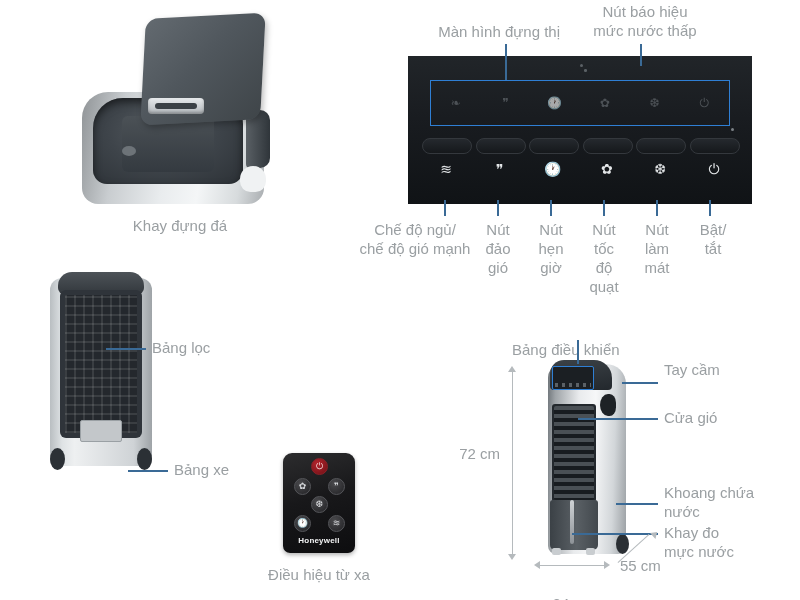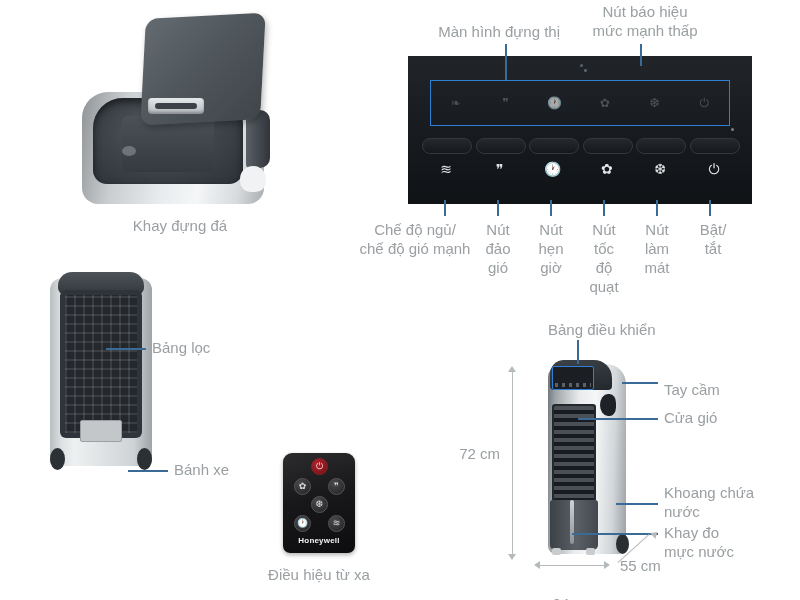--- a/index.html
+++ b/index.html
@@ -263,21 +263,21 @@
   <div class="side-grille"></div>
   <div class="side-label"></div>
   <div class="side-wheel l"></div>
   <div class="side-wheel r"></div>
 </div>
 
 <div class="lead lead-h" style="left:106px;top:348px;width:40px;"></div>
 <div class="abs cap" style="left:152px;top:338px;width:130px;">Bảng lọc</div>
 
 <div class="lead lead-h" style="left:128px;top:470px;width:40px;"></div>
-<div class="abs cap" style="left:174px;top:460px;width:130px;">Bánh xe</div>
+<div class="abs cap" style="left:174px;top:460px;width:130px;">Bảng xe</div>
 
 <div class="abs remote-wrap">
   <div class="remote-body">
     <div class="rbtn pw">⏻</div>
     <div class="rbtn fan">✿</div>
     <div class="rbtn swing">❞</div>
     <div class="rbtn cool">❆</div>
     <div class="rbtn timer">🕐</div>
     <div class="rbtn sleep">≋</div>
     <div class="remote-brand">Honeywell</div>
@@ -327,21 +327,21 @@
       <div class="pbtn-cap"></div>
       <div class="pbtn-ic">⏻</div>
     </div>
   </div>
 </div>
 
 <div class="abs cap cap-r" style="left:400px;top:22px;width:160px;">Màn hình đựng thị</div>
 <div class="lead lead-v" style="left:505px;top:44px;height:36px;"></div>
 
 <div class="abs cap cap-c" style="left:570px;top:2px;width:150px;">Nút báo hiệu
-mức mạnh thấp</div>
+mức nước thấp</div>
 <div class="lead lead-v" style="left:640px;top:44px;height:22px;"></div>
 
 <div class="lead lead-v" style="left:444px;top:200px;height:16px;"></div>
 <div class="lead lead-v" style="left:497px;top:200px;height:16px;"></div>
 <div class="lead lead-v" style="left:550px;top:200px;height:16px;"></div>
 <div class="lead lead-v" style="left:603px;top:200px;height:16px;"></div>
 <div class="lead lead-v" style="left:656px;top:200px;height:16px;"></div>
 <div class="lead lead-v" style="left:709px;top:200px;height:16px;"></div>
 
 <div class="abs cap cap-c" style="left:355px;top:220px;width:120px;">Chế độ ngủ/
@@ -370,25 +370,25 @@
   </div>
   <div class="prod-handle"></div>
   <div class="prod-vent"></div>
   <div class="prod-tank"></div>
   <div class="prod-gauge"></div>
   <div class="prod-wheel r"></div>
   <div class="prod-foot a"></div>
   <div class="prod-foot b"></div>
 </div>
 
-<div class="abs cap" style="left:512px;top:320px;width:160px;margin-left:36px;">Bảng điều khiển</div>
+<div class="abs cap" style="left:512px;top:340px;width:160px;">Bảng điều khiển</div>
 <div class="lead lead-v" style="left:577px;top:340px;height:24px;"></div>
 
 <div class="lead lead-h" style="left:622px;top:382px;width:36px;"></div>
-<div class="abs cap" style="left:664px;top:380px;width:130px;">Tay cầm</div>
+<div class="abs cap" style="left:664px;top:360px;width:130px;">Tay cầm</div>
 
 <div class="lead lead-h" style="left:578px;top:418px;width:80px;"></div>
 <div class="abs cap" style="left:664px;top:408px;width:130px;">Cửa gió</div>
 
 <div class="lead lead-h" style="left:616px;top:503px;width:42px;"></div>
 <div class="abs cap" style="left:664px;top:483px;width:134px;">Khoang chứa
 nước</div>
 
 <div class="lead lead-h" style="left:572px;top:533px;width:86px;"></div>
 <div class="abs cap" style="left:664px;top:523px;width:134px;">Khay đo

